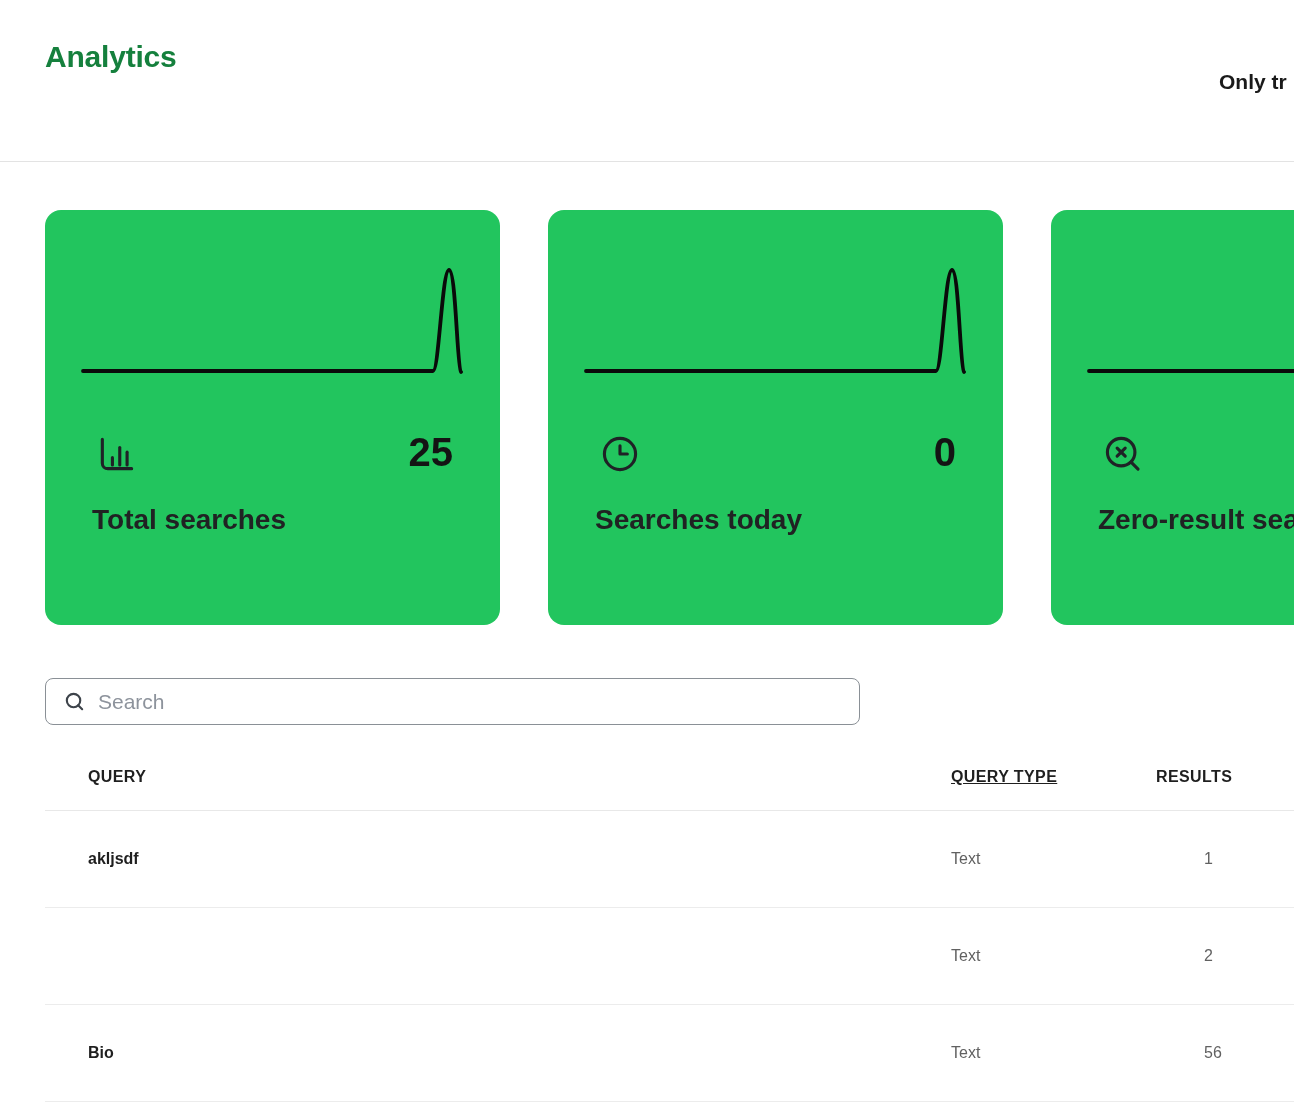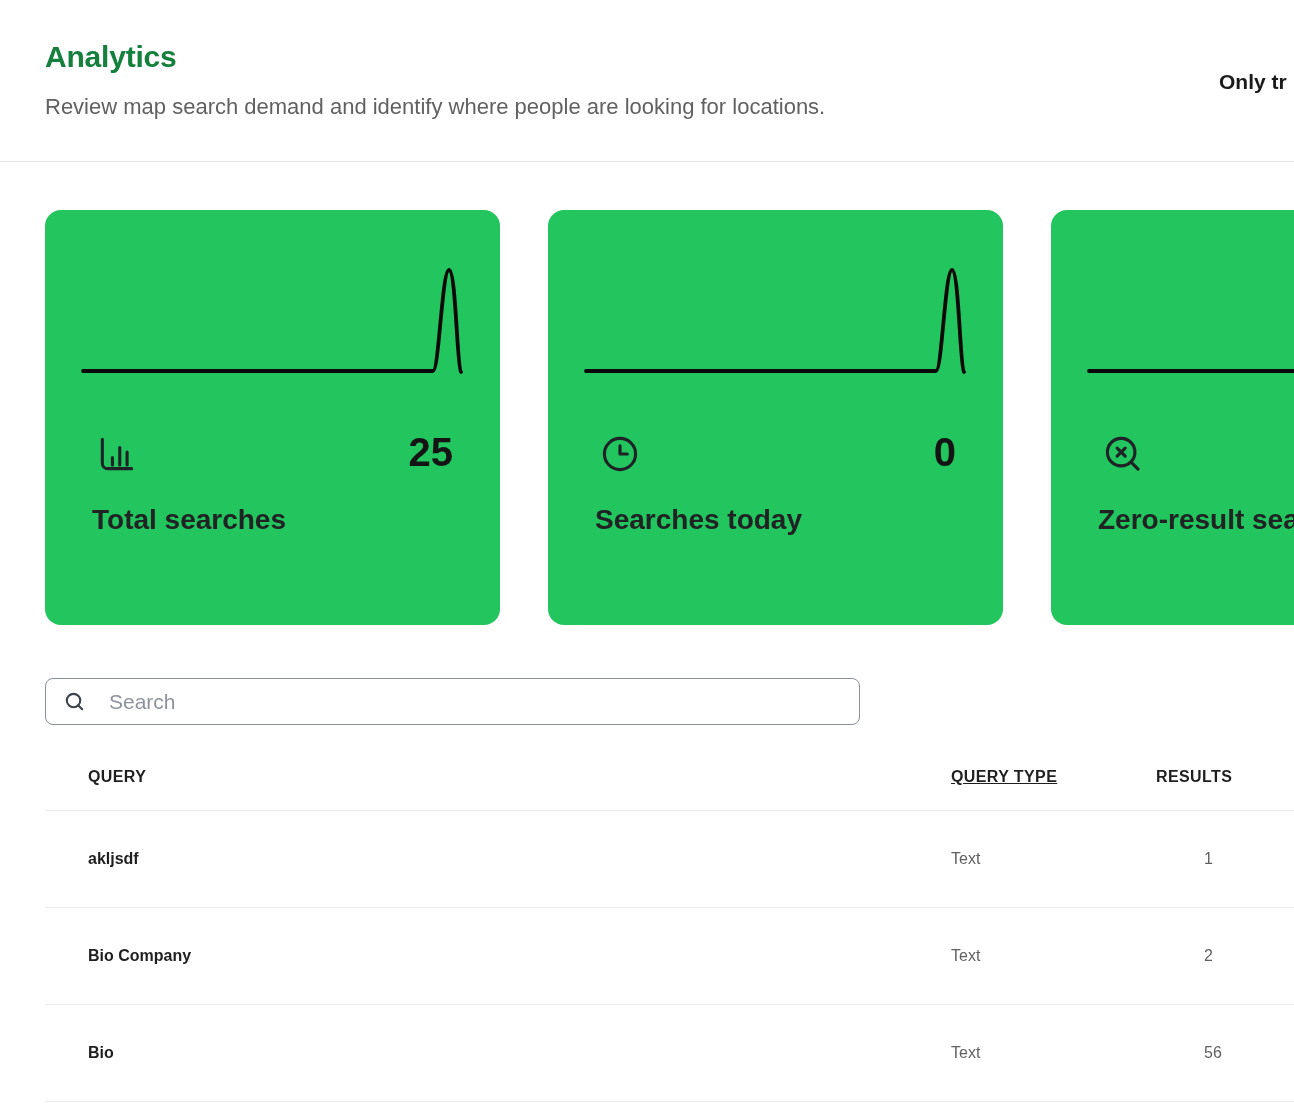--- a/index.html
+++ b/index.html
@@ -48,21 +48,21 @@
   }
   .card-label {
     position:absolute; left:47px; top:294px;
     font-size:28px; font-weight:700; color:#202223; white-space:nowrap;
   }
 
   
   .searchbar {
     position:absolute; left:45px; top:678px; width:815px; height:47px;
     border:1.5px solid #8a9096; border-radius:8px; background:#ffffff;
-    display:flex; align-items:center; padding-left:17px; gap:23px;
+    display:flex; align-items:center; padding-left:17px; gap:12px;
   }
   .searchbar svg { flex:0 0 auto; display:block; }
   .searchbar input {
     flex:1 1 auto; height:100%; border:none; outline:none; background:transparent;
     font-family: inherit; font-size:21px; color:#1f1f1f; padding-right:12px;
   }
   .searchbar input::placeholder { color:#8d939c; opacity:1; }
 
   
   .table { position:absolute; left:0; top:750px; width:1294px; }
@@ -88,21 +88,20 @@
   .td-query   { left:43px;  font-weight:600; color:#1f1f1f; }
   .td-type    { left:906px; color:#616161; }
   .td-results { left:1159px; color:#616161; }
 </style>
 </head>
 <body>
 
 <div class="page">
 
   <div class="page-title">Analytics</div>
-  <div class="page-subtitle">Review map search demand and identify where people are looking for locations.</div>
   <div class="header-note">Only tr</div>
   <div class="header-divider"></div>
 
   <div class="card card-1">
     <svg class="sparkline" viewBox="0 0 382 115" fill="none">
       <path d="M2 106 H352 C358 106 361 5 368 5 C375 5 376 103 380 107" stroke="#0a0a0a" stroke-width="3.8" stroke-linecap="round" stroke-linejoin="round"></path>
     </svg>
     <span class="card-icon">
       <svg viewBox="0 0 24 24" fill="none" stroke="#1f2226" stroke-width="1.7" stroke-linecap="round" stroke-linejoin="round">
         <path d="M4 4v13a3 3 0 0 0 3 3h13"></path>
@@ -158,21 +157,20 @@
     <div class="th th-type">QUERY TYPE</div>
     <div class="th th-results">RESULTS</div>
     <div class="thead-divider"></div>
 
     <div class="trow trow-0">
       <div class="td td-query">akljsdf</div>
       <div class="td td-type">Text</div>
       <div class="td td-results">1</div>
     </div>
     <div class="trow trow-1">
-      <div class="td td-query">Bio Company</div>
       <div class="td td-type">Text</div>
       <div class="td td-results">2</div>
     </div>
     <div class="trow trow-2">
       <div class="td td-query">Bio</div>
       <div class="td td-type">Text</div>
       <div class="td td-results">56</div>
     </div>
   </div>
 

